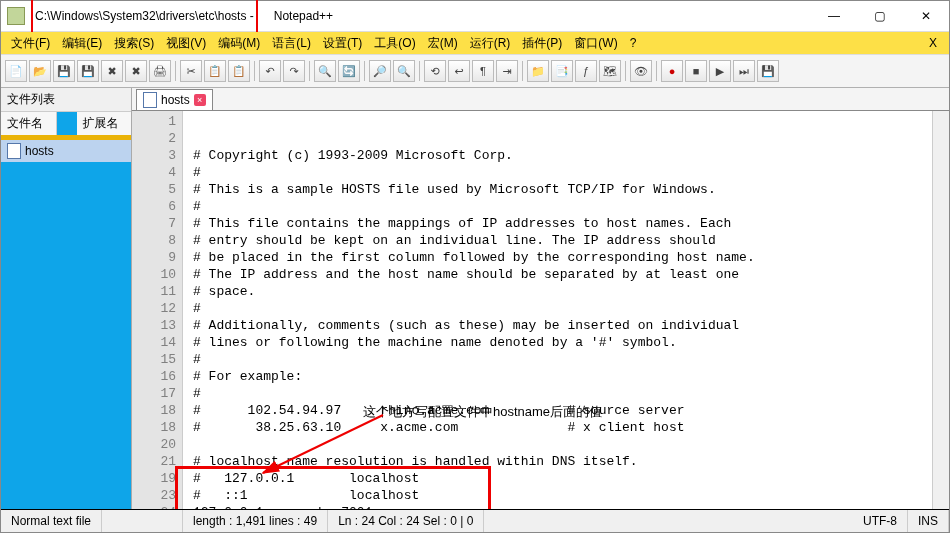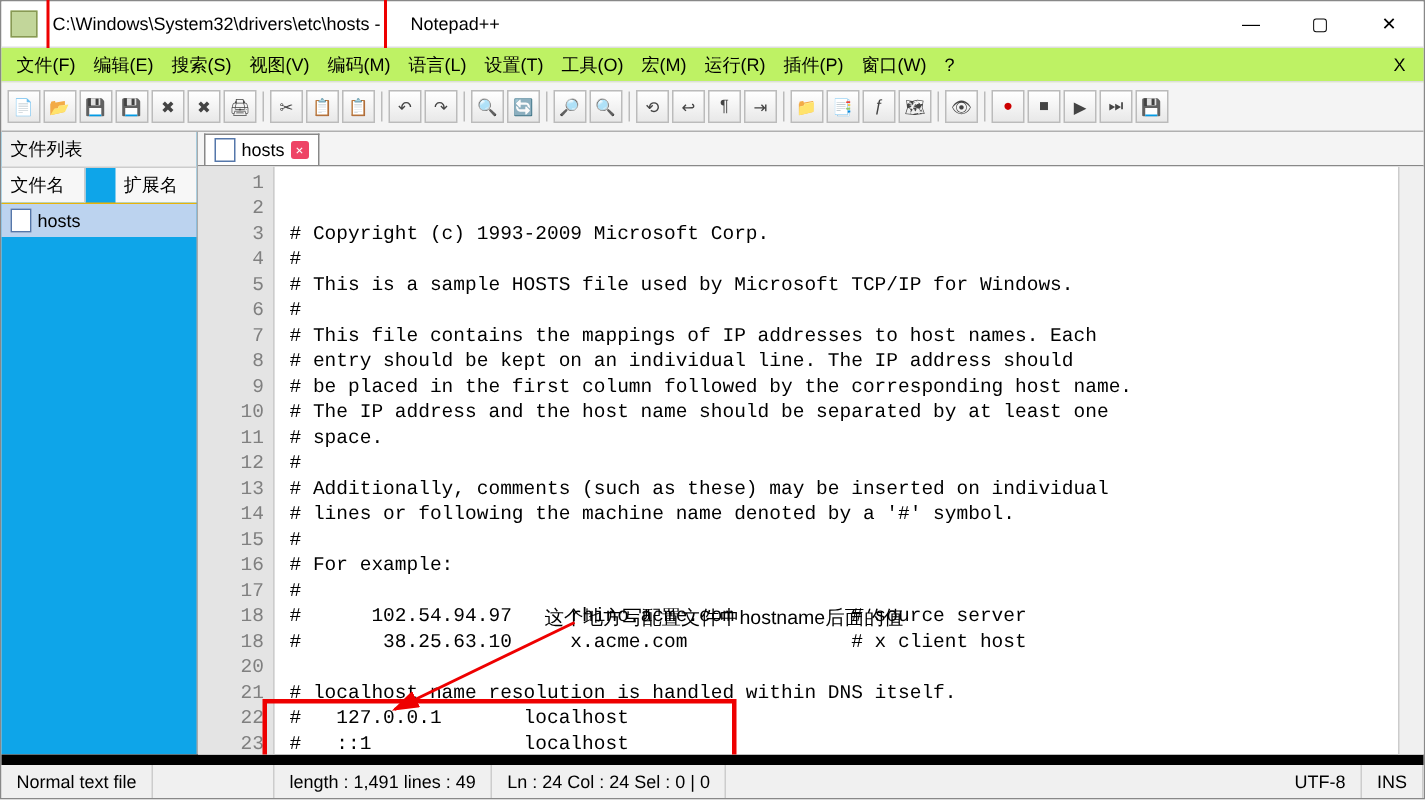--- a/index.html
+++ b/index.html
@@ -4,47 +4,47 @@
 <style>
 html,body{margin:0;padding:0;font-family:"Microsoft YaHei","Segoe UI",Tahoma,sans-serif;font-size:12px;background:#f0f0f0;color:#000;}
 .window{width:950px;height:533px;background:#fff;display:flex;flex-direction:column;border:1px solid #888;box-sizing:border-box;position:relative;}
 .titlebar{height:30px;display:flex;align-items:center;background:#fff;border-bottom:1px solid #ddd;}
 .titlebar .icon{width:16px;height:16px;margin:0 6px;background:#c2d69a;border:1px solid #889955;}
 .title-text{flex:0 0 auto;padding:2px 4px;}
 .title-rest{flex:1;padding:2px 16px;}
 .title-red-box{border:2px solid #e00;padding:19px 2px;}
 .winbtns{display:flex;}
 .winbtn{width:46px;height:28px;display:flex;align-items:center;justify-content:center;font-size:12px;cursor:pointer;}
-.menubar{height:22px;display:flex;align-items:center;padding:0 4px;border-bottom:1px solid #ddd;background:#bef264;}
+.menubar{height:22px;display:flex;align-items:center;padding:0 4px;border-bottom:1px solid #ddd;background:#fde047;}
 .menubar .mi{padding:2px 6px;cursor:pointer;}
 .menubar .mx{margin-left:auto;padding:2px 8px;cursor:pointer;}
 .toolbar{height:28px;display:flex;align-items:center;padding:2px 4px;gap:2px;border-bottom:1px solid #b0b0b0;background:#f4f4f4;}
 .tb{width:20px;height:20px;border:1px solid #bbb;background:linear-gradient(#fff,#e8e8e8);cursor:pointer;display:flex;align-items:center;justify-content:center;font-size:11px;color:#444;}
 .tb-sep{width:1px;height:20px;background:#bbb;margin:0 2px;}
 .workarea{flex:1;display:flex;min-height:0;}
 .sidebar{width:130px;border-right:1px solid #aaa;background:#0ea5e9;display:flex;flex-direction:column;}
 .side-title{background:#f0f0f0;border-bottom:1px solid #ccc;padding:3px 6px;font-size:12px;display:flex;align-items:center;justify-content:space-between;}
-.side-head{display:flex;border-bottom:1px solid #eab308;font-size:12px;gap:20px;}
+.side-head{display:flex;border-bottom:5px solid #eab308;font-size:12px;gap:20px;}
 .side-head div{flex:1;padding:3px 6px;border-right:1px solid #ccc;background:#f7f7f7;}
 .side-head div:last-child{border-right:none;}
 .side-item{display:flex;align-items:center;padding:3px 6px;background:#bcd3ef;cursor:pointer;}
 .side-item .fic{width:12px;height:14px;background:#fff;border:1px solid #5577aa;margin-right:4px;}
 .editor-zone{flex:1;display:flex;flex-direction:column;min-width:0;}
 .tabbar{height:22px;display:flex;align-items:flex-end;background:#f4f4f4;border-bottom:1px solid #888;padding-left:4px;}
 .tab{display:flex;align-items:center;background:#fff;border:1px solid #888;border-bottom:none;padding:2px 6px;font-size:12px;gap:4px;cursor:pointer;}
 .tab .fic{width:12px;height:14px;background:#fff;border:1px solid #5577aa;}
 .tab .xic{width:12px;height:12px;background:#e46;border-radius:2px;color:#fff;font-size:9px;line-height:12px;text-align:center;}
 .editor{flex:1;display:flex;font-family:Consolas,"Courier New",monospace;font-size:13px;background:#fff;overflow:hidden;position:relative;}
 .gutter{width:42px;background:#e4e4e4;color:#808080;text-align:right;padding:2px 6px 2px 2px;border-right:1px solid #ccc;line-height:17px;}
 .code{flex:1;padding:2px 0 2px 10px;line-height:17px;white-space:pre;color:#000;position:relative;}
 .code .ln{height:17px;}
 .annotation-box{position:absolute;border:3px solid #e00;pointer-events:none;}
 .annotation-text{position:absolute;color:#000000;font-family:"Microsoft YaHei",sans-serif;font-size:13px;pointer-events:none;}
 .arrow-svg{position:absolute;pointer-events:none;}
-.statusbar{height:22px;border-top:7px solid #000000;background:#f0f0f0;display:flex;align-items:center;font-size:12px;}
+.statusbar{height:22px;border-top:1px solid #000000;background:#f0f0f0;display:flex;align-items:center;font-size:12px;}
 .statusbar .cell{padding:0 10px;border-right:1px solid #ccc;height:100%;display:flex;align-items:center;}
 .statusbar .spacer{flex:1;}
 .scrollbar{width:16px;background:#f0f0f0;border-left:1px solid #ccc;}
 </style>
 </head>
 <body>
 
 <div class="window">
 
   <div class="titlebar">
@@ -155,21 +155,21 @@
             <div>12</div>
             <div>13</div>
             <div>14</div>
             <div>15</div>
             <div>16</div>
             <div>17</div>
             <div>18</div>
             <div>18</div>
             <div>20</div>
             <div>21</div>
-            <div>22</div>
+            <div>19</div>
             <div>23</div>
             <div>24</div>
           </div>
         <div class="code" id="code">
           <div class="ln"># Copyright (c) 1993-2009 Microsoft Corp.</div><div class="ln">#</div><div class="ln"># This is a sample HOSTS file used by Microsoft TCP/IP for Windows.</div><div class="ln">#</div><div class="ln"># This file contains the mappings of IP addresses to host names. Each</div><div class="ln"># entry should be kept on an individual line. The IP address should</div><div class="ln"># be placed in the first column followed by the corresponding host name.</div><div class="ln"># The IP address and the host name should be separated by at least one</div><div class="ln"># space.</div><div class="ln">#</div><div class="ln"># Additionally, comments (such as these) may be inserted on individual</div><div class="ln"># lines or following the machine name denoted by a '#' symbol.</div><div class="ln">#</div><div class="ln"># For example:</div><div class="ln">#</div><div class="ln">#      102.54.94.97     rhino.acme.com          # source server</div><div class="ln">#       38.25.63.10     x.acme.com              # x client host</div><div class="ln"></div><div class="ln"># localhost name resolution is handled within DNS itself.</div><div class="ln">#   127.0.0.1       localhost</div><div class="ln">#   ::1             localhost</div><div class="ln">127.0.0.1   eureka-7001</div><div class="annotation-box" style="left:-8px;top:355px;width:310px;height:58px;"></div>
           <div class="annotation-text" style="left:180px;top:292px;">这个地方写配置文件中hostname后面的值</div>
           <svg class="arrow-svg" style="left:30px;top:292px;width:200px;height:90px;">
             <defs>
                 <marker id="ah" markerWidth="10" markerHeight="10" refX="8" refY="3" orient="auto">
                   <path d="M0,0 L0,6 L9,3 z" fill="#e00"></path>

